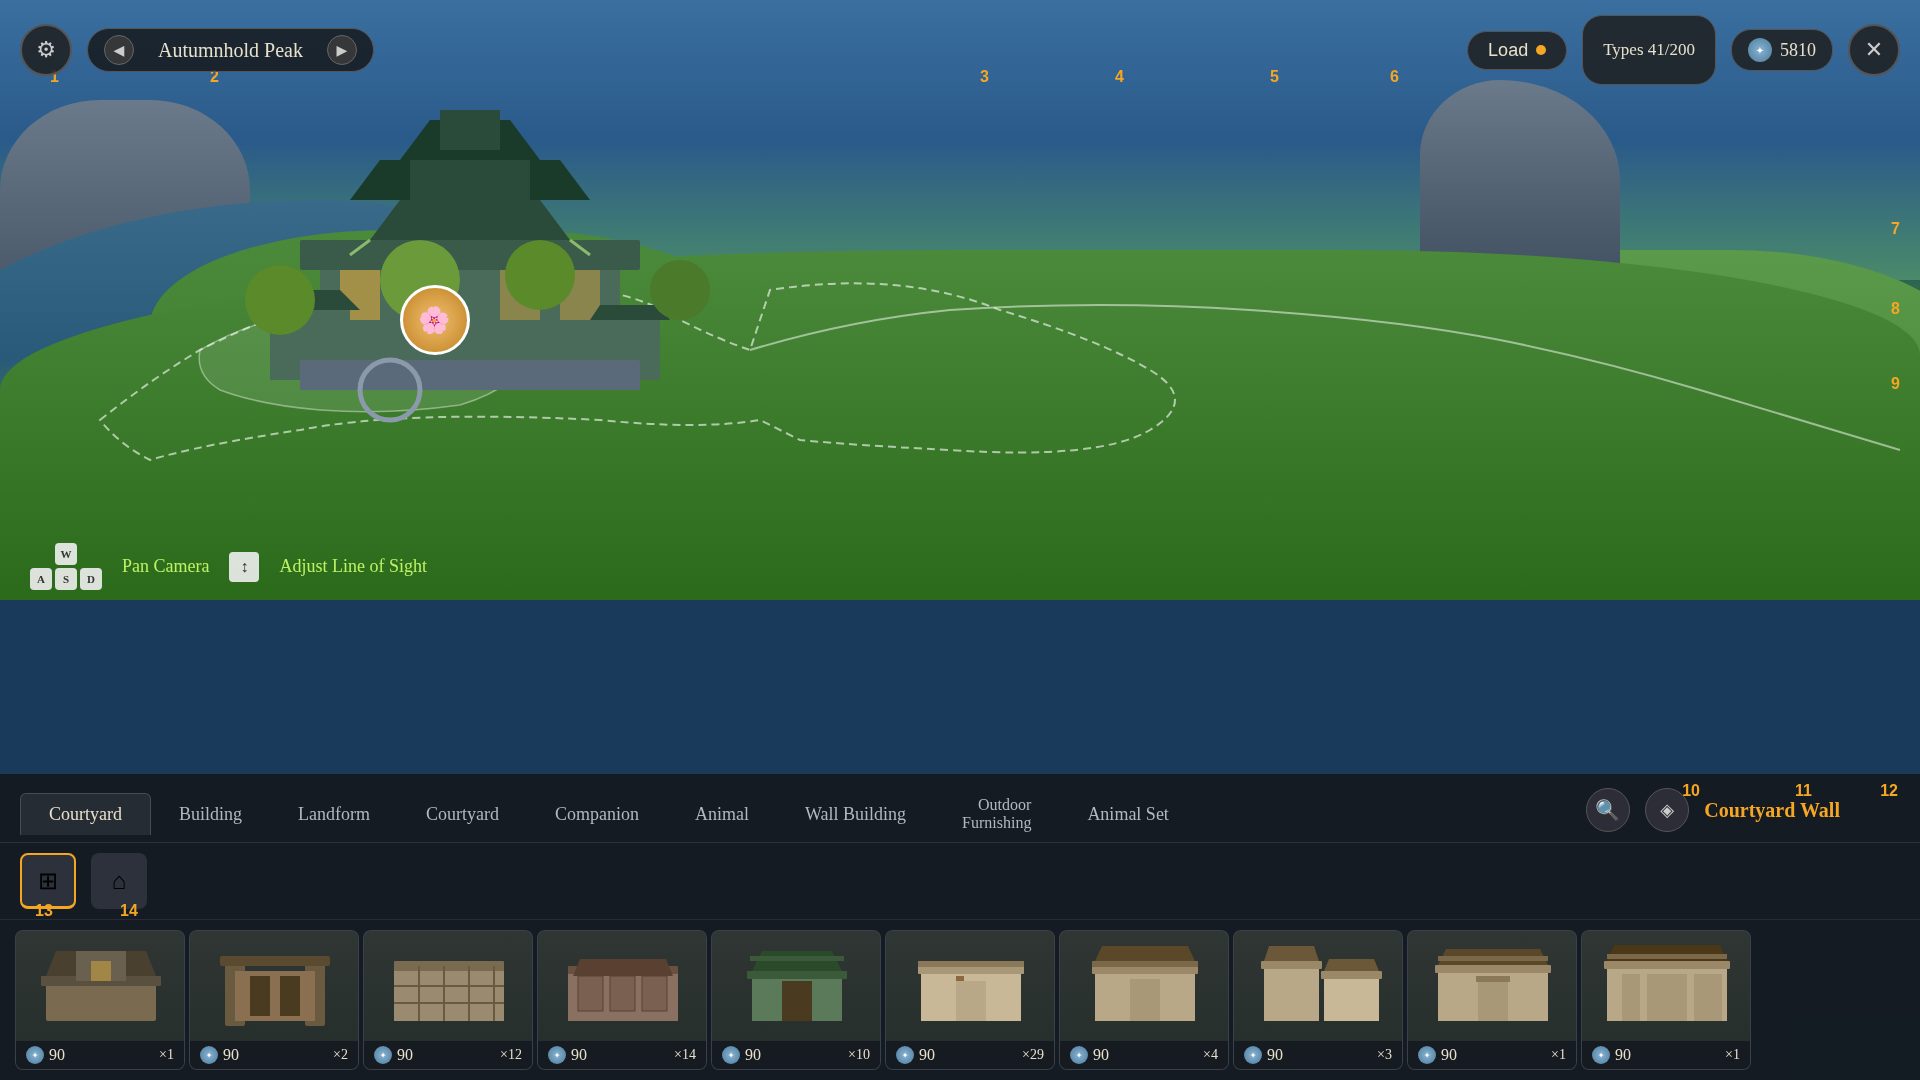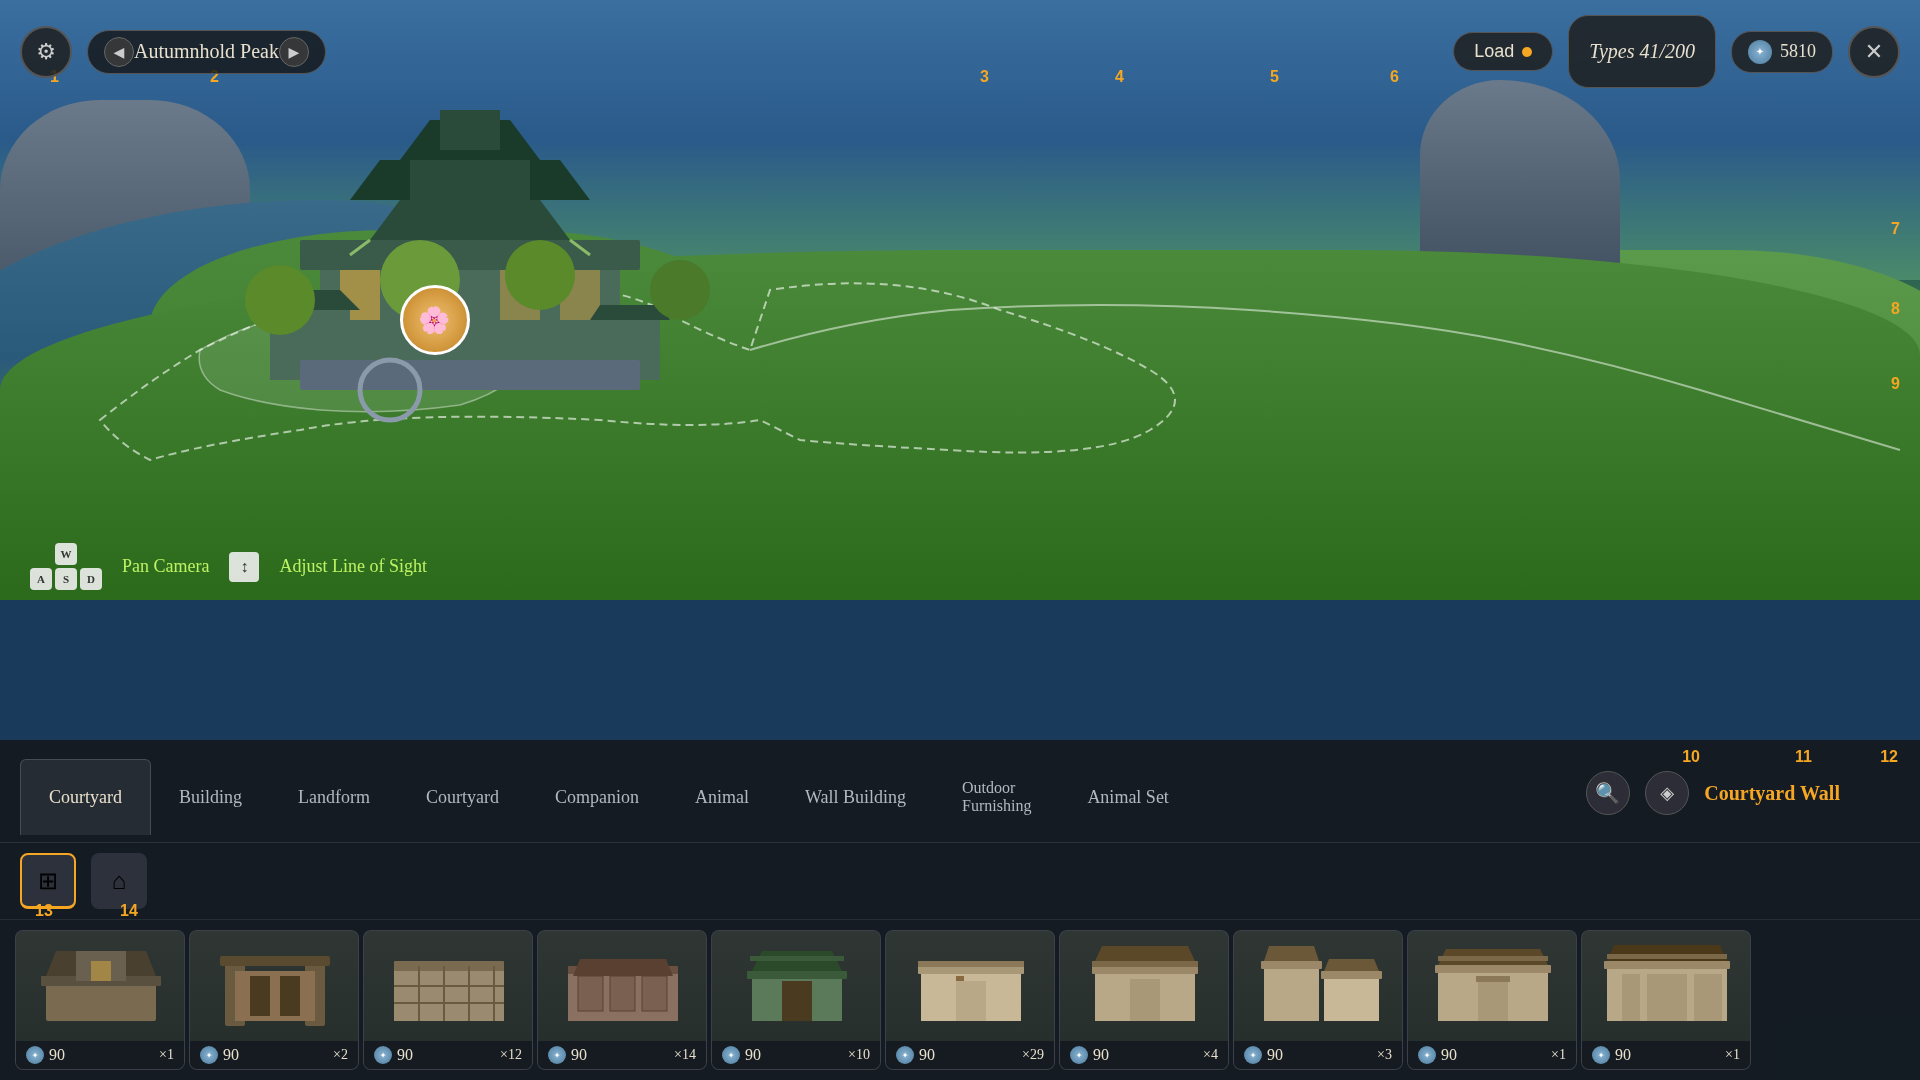--- a/index.html
+++ b/index.html
@@ -128,21 +128,21 @@
       width: 30px; height: 30px;
       display: flex; align-items: center; justify-content: center;
       cursor: pointer;
       color: #ccc;
       font-size: 14px;
     }
 
     .realm-name {
       color: #e8e0cc;
       font-size: 20px;
-      margin: 0 0;
+      margin: 0 24px;
       white-space: nowrap;
     }
 
     .top-right-controls {
       margin-left: auto;
       display: flex;
       align-items: center;
       gap: 15px;
     }
 
@@ -162,22 +162,21 @@
       border-radius: 50%;
       background: #f5a623;
     }
 
     .types-display {
       background: rgba(30,30,30,0.85);
       border: 1px solid #555;
       border-radius: 20px;
       padding: 24px 20px;
       color: #e8e0cc;
-      font-size: 20px;
-      font-style: italic;
+      font-size: 17px;
     }
 
     .currency-display {
       background: rgba(30,30,30,0.85);
       border: 1px solid #555;
       border-radius: 20px;
       padding: 8px 16px;
       color: #e8e0cc;
       font-size: 18px;
       display: flex; align-items: center; gap: 8px;
@@ -313,26 +312,27 @@
     #tab-bar {
       display: flex;
       align-items: center;
       padding: 12px 20px 0;
       gap: 0;
       border-bottom: 1px solid rgba(255,255,255,0.1);
       position: relative;
     }
 
     .tab-item {
-      padding: 27px 28px;
+      padding: 10px 28px;
       color: #b0b8c0;
       font-size: 18px;
       cursor: pointer;
       border-radius: 6px 6px 0 0;
       white-space: nowrap;
+      text-align: right;
     }
 
     .tab-item.active {
       color: #e8e0cc;
       background: rgba(255,255,255,0.08);
       border: 1px solid rgba(255,255,255,0.15);
       border-bottom: none;
     }
 
     .tab-right-controls {

